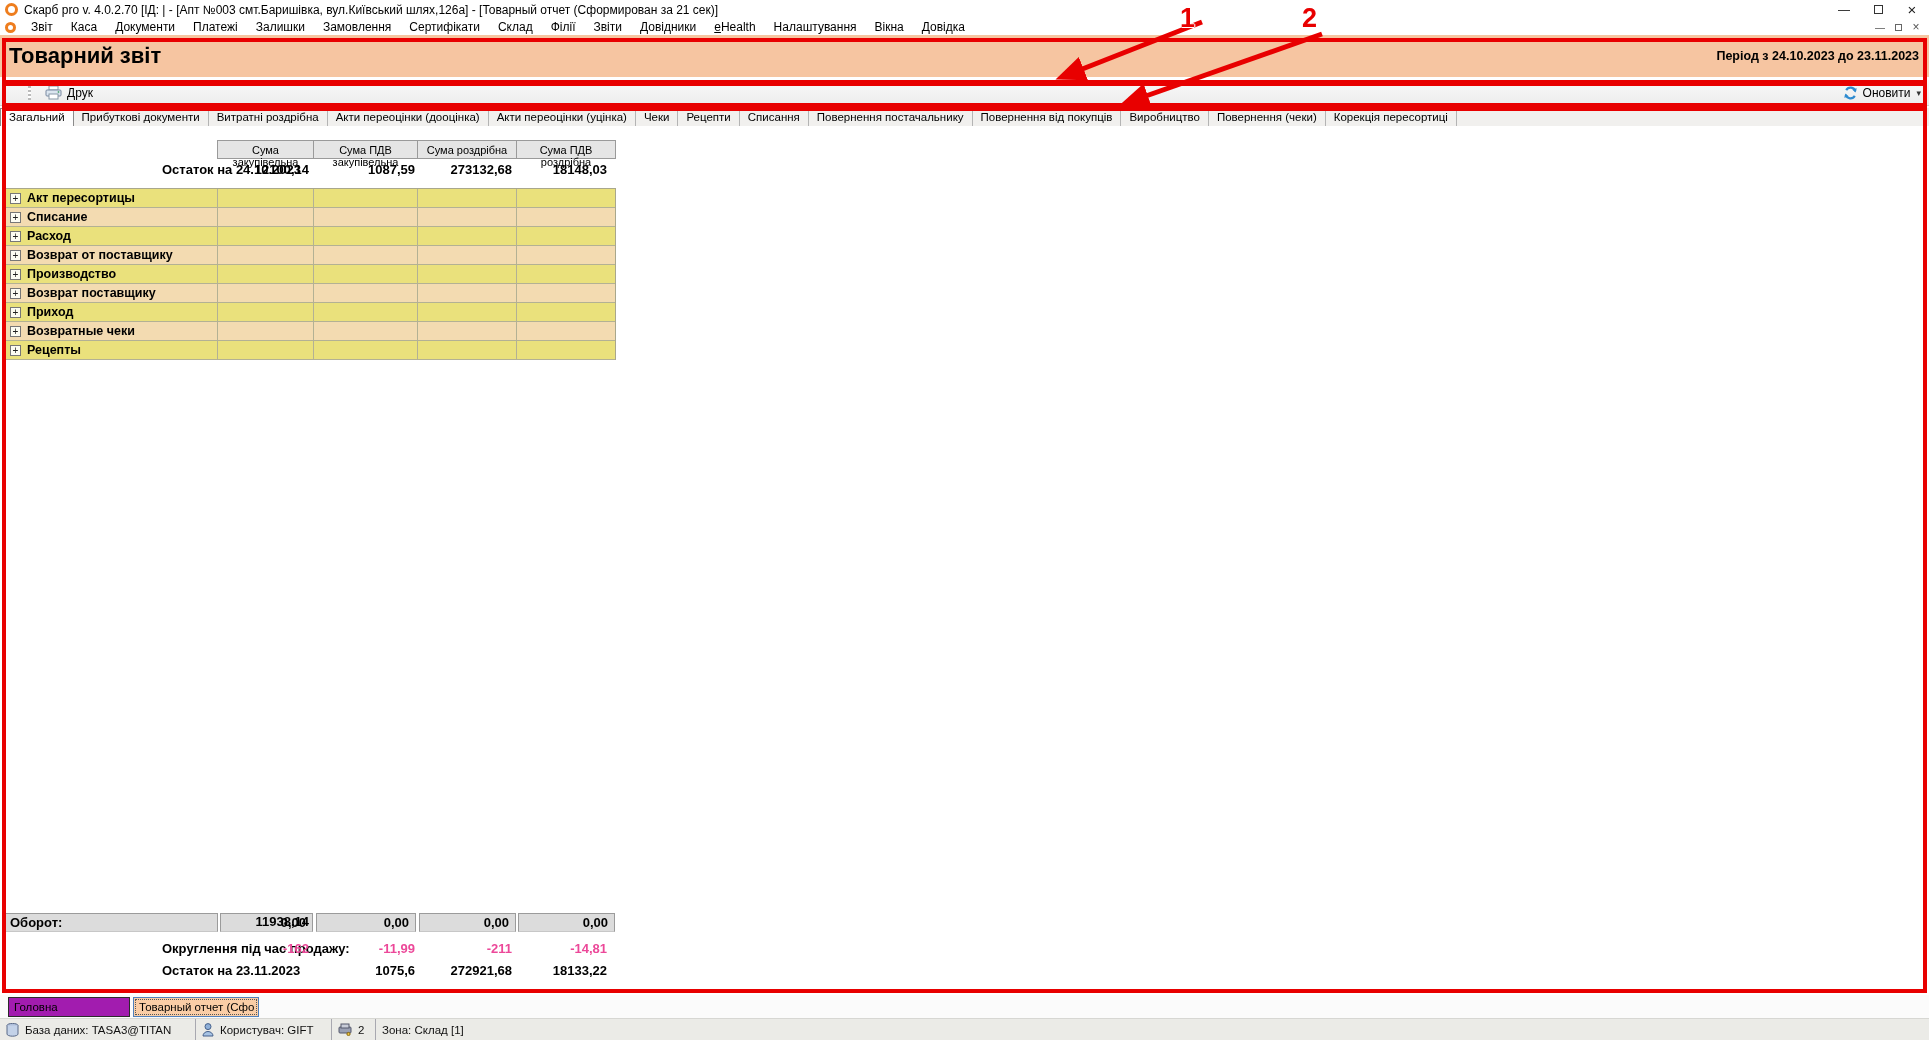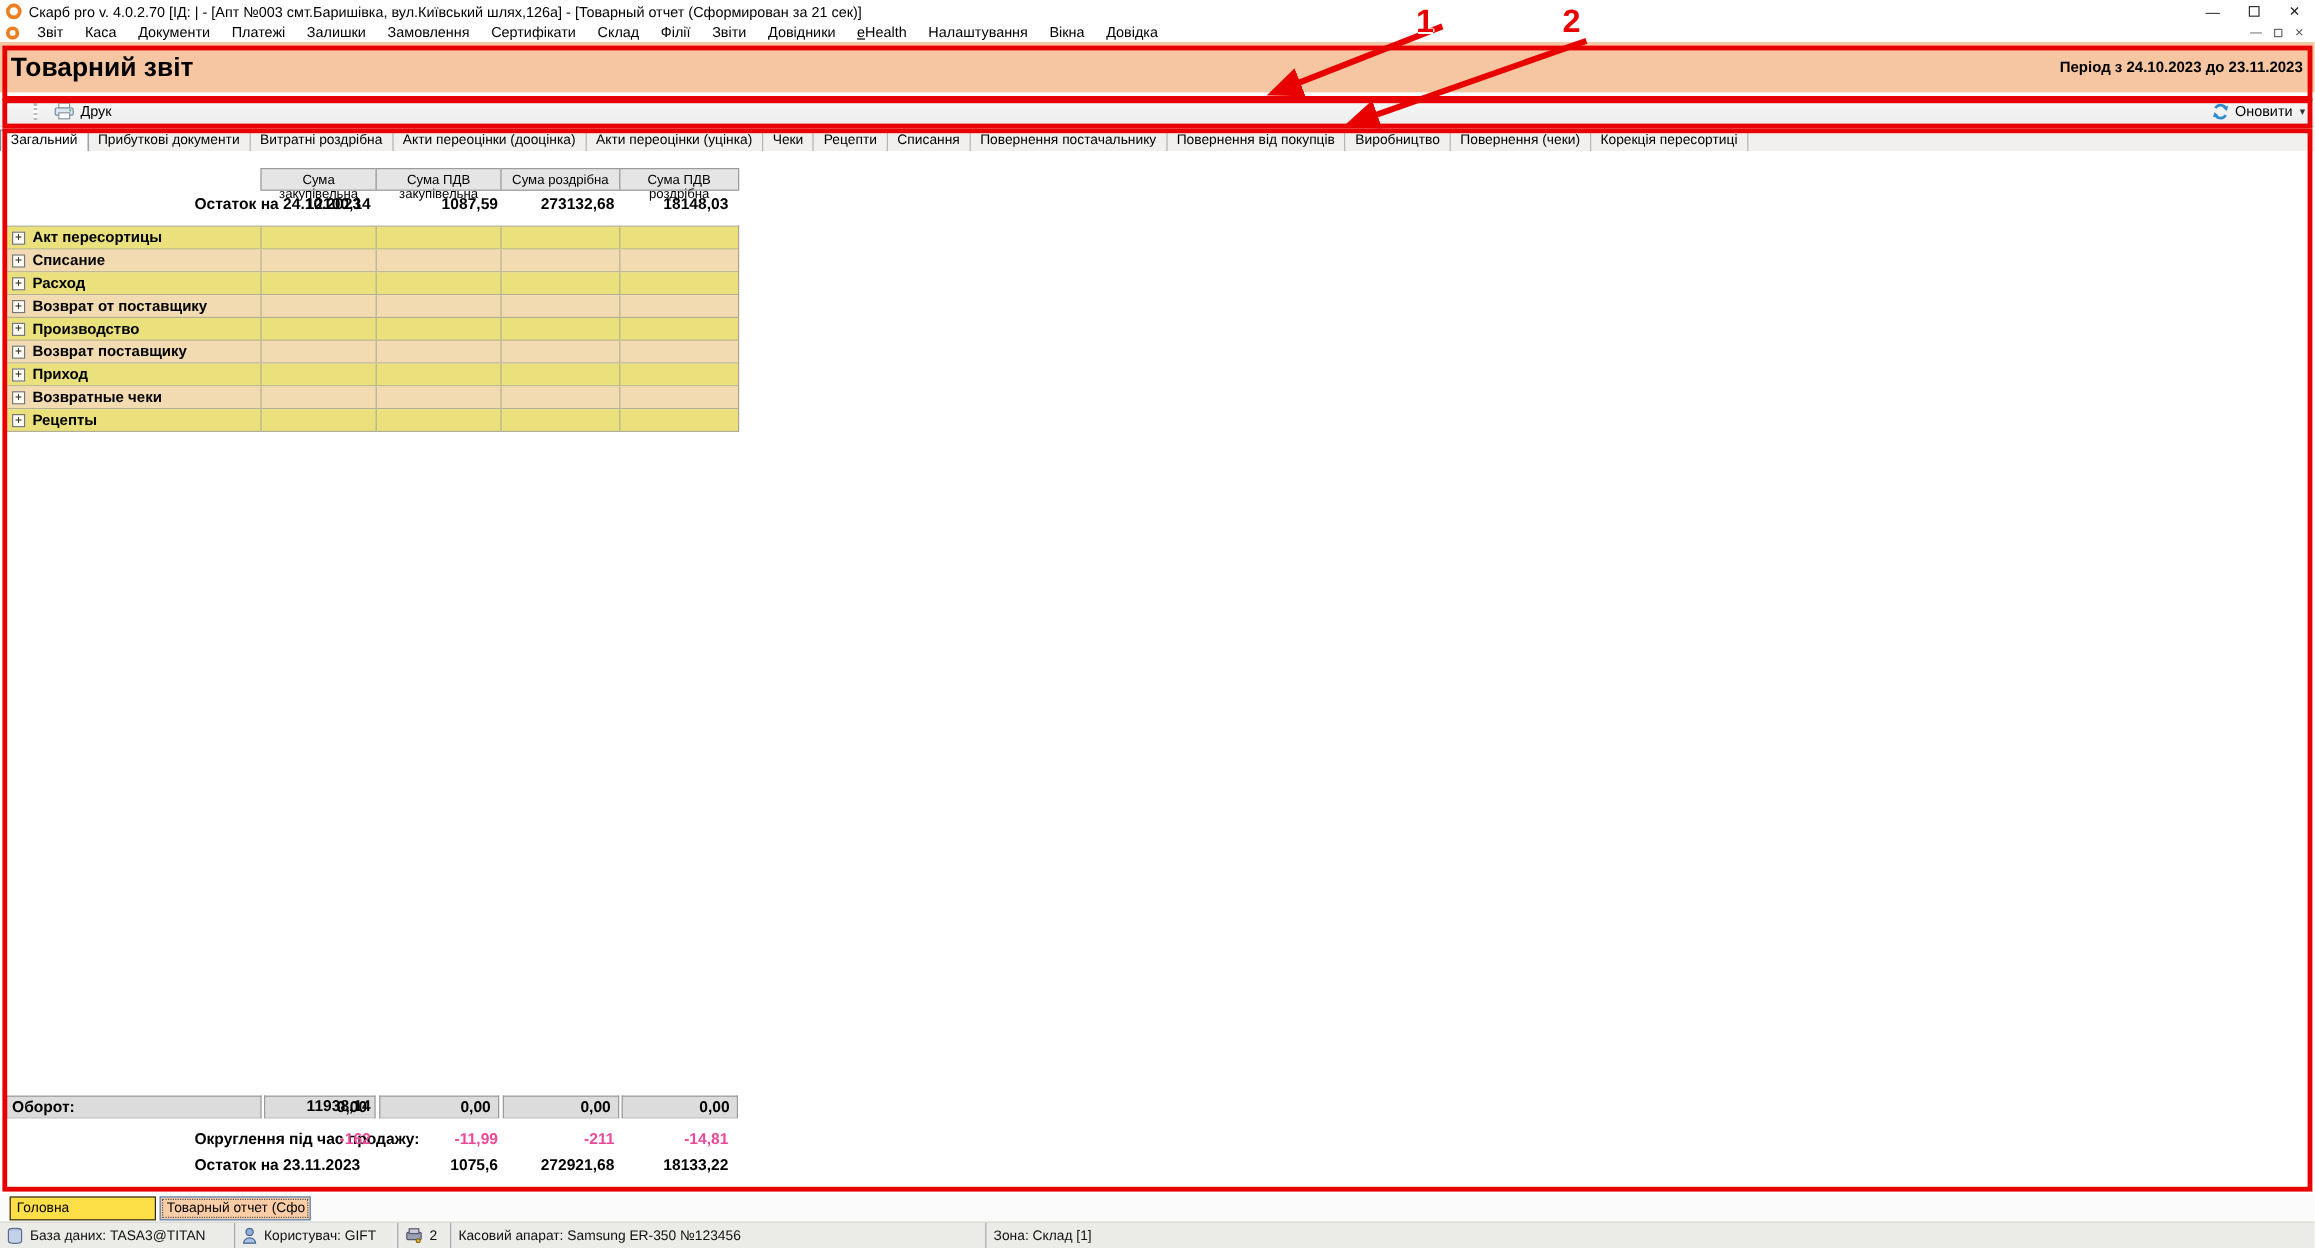--- a/index.html
+++ b/index.html
@@ -69,21 +69,21 @@
   .glabel { font-size:12.5px; font-weight:bold; white-space:nowrap; }
   .graycell { position:absolute; height:19px; background:#dcdcdc;
     border:1px solid #9b9b9b; border-bottom-color:#c7c7c7; }
   .graycell .val { display:block; text-align:right; font-size:13px; font-weight:bold; padding:1px 6px 0 0; }
   .graycell .lab { display:block; font-size:13px; font-weight:bold; padding:1px 0 0 4px; }
   .rednum { color:#ec4899; }
   
   .windowtabs { position:absolute; left:0; top:995px; width:1929px; height:23px; background:#fbfbfb; }
   .wtab { position:absolute; top:2px; height:20px; font-size:11.5px; padding:3px 5px 0 5px;
     white-space:nowrap; overflow:hidden; }
-  .wtab.home { left:8px; width:122px; background:#fde047; border:1px solid #2b2b2b; }
+  .wtab.home { left:8px; width:122px; background:#a21caf; border:1px solid #2b2b2b; }
   .wtab.report { left:133px; width:126px; background:#facda6; border:1px solid #4f81bd;
     outline:1px dotted #555; outline-offset:-3px; }
   
   .statusbar { position:absolute; left:0; top:1018px; width:1929px; height:22px;
     background:#ebebe7; border-top:1px solid #d7d7d3; display:flex; align-items:center;
     font-size:11.5px; color:#111; }
   .sb-sec { display:flex; align-items:center; height:100%; padding:0 8px 0 6px; gap:6px;
     border-right:1px solid #a8a8b0; white-space:nowrap; }
   .sb-sec.s1 { width:196px; } .sb-sec.s2 { width:136px; } .sb-sec.s3 { width:44px; }
   .sb-sec.s4 { width:446px; } .sb-sec.s5 { width:340px; border-right:none; }
@@ -337,23 +337,20 @@
       <span>Користувач: GIFT</span>
     </span>
     <span class="sb-sec s3">
       <svg width="14" height="13" viewBox="0 0 14 13">
         <rect x="1" y="4" width="12" height="6" rx="1" fill="#9aa0b4" stroke="#55596c"></rect>
         <rect x="3" y="1" width="8" height="4" fill="#c8ccd8" stroke="#55596c"></rect>
         <circle cx="10.5" cy="11" r="1.6" fill="#e8c040" stroke="#8a6a10"></circle>
       </svg>
       <span>2</span>
     </span>
-    <span class="sb-sec s4">
-      <span>Касовий апарат: Samsung ER-350 №123456</span>
-    </span>
     <span class="sb-sec s5">
       <span>Зона: Склад [1]</span>
     </span>
   </div>
 
   <svg class="anno-svg" viewBox="0 0 1929 1040">
     <defs>
       <marker id="arrowhead" markerWidth="6" markerHeight="5" refX="4.6" refY="2.5" orient="auto">
         <polygon points="0 0, 6 2.5, 0 5" fill="#e80000"></polygon>
       </marker>

